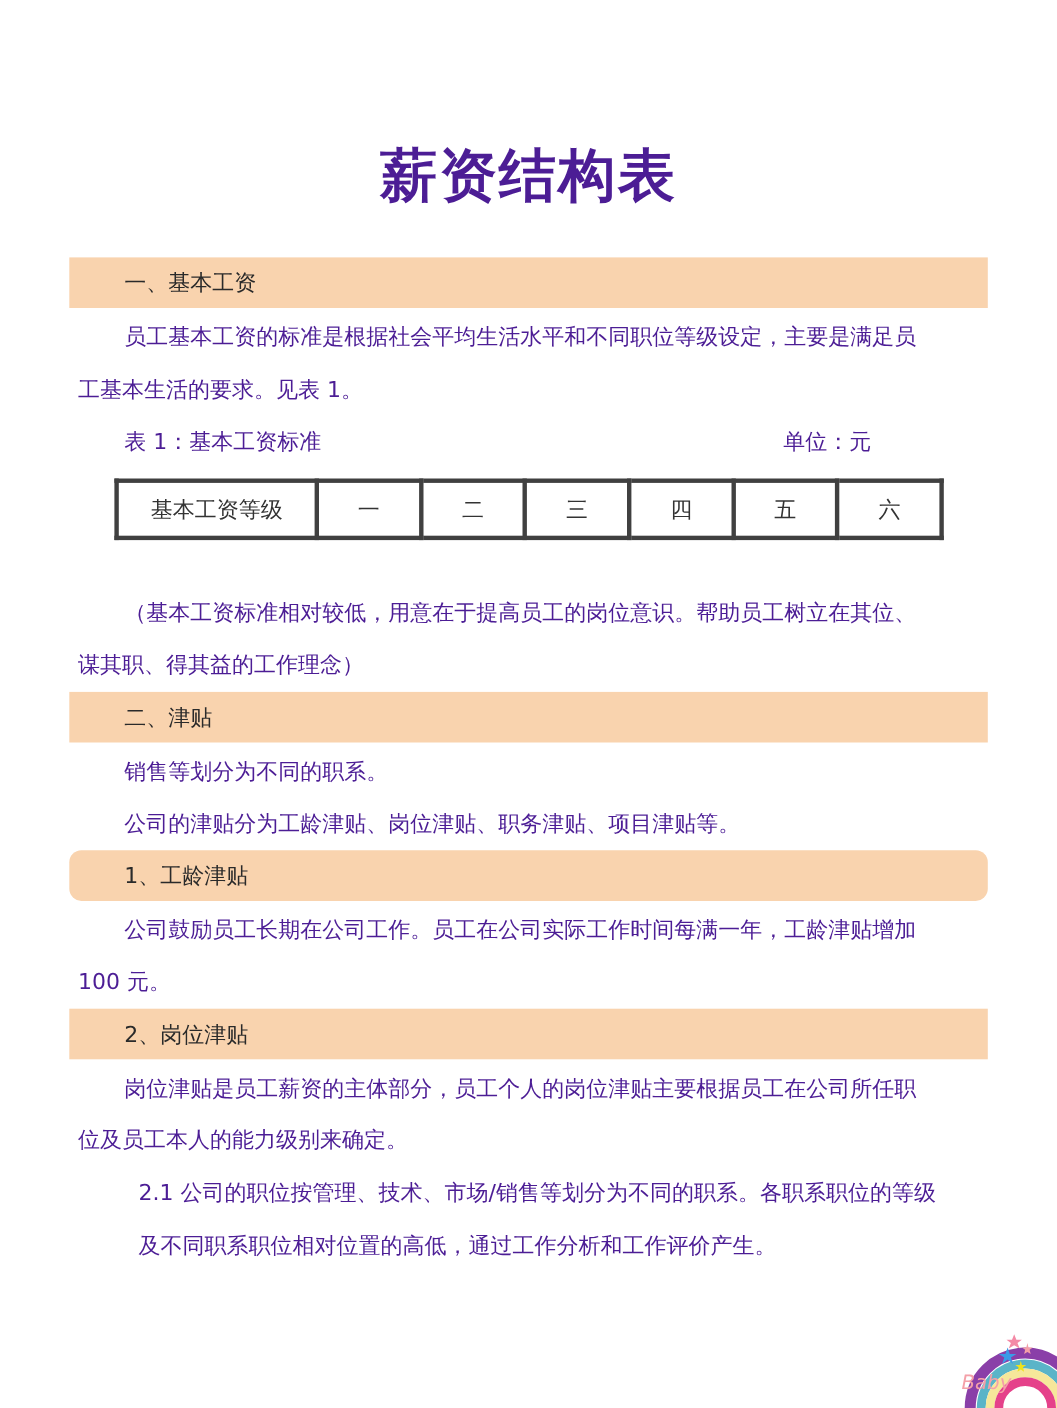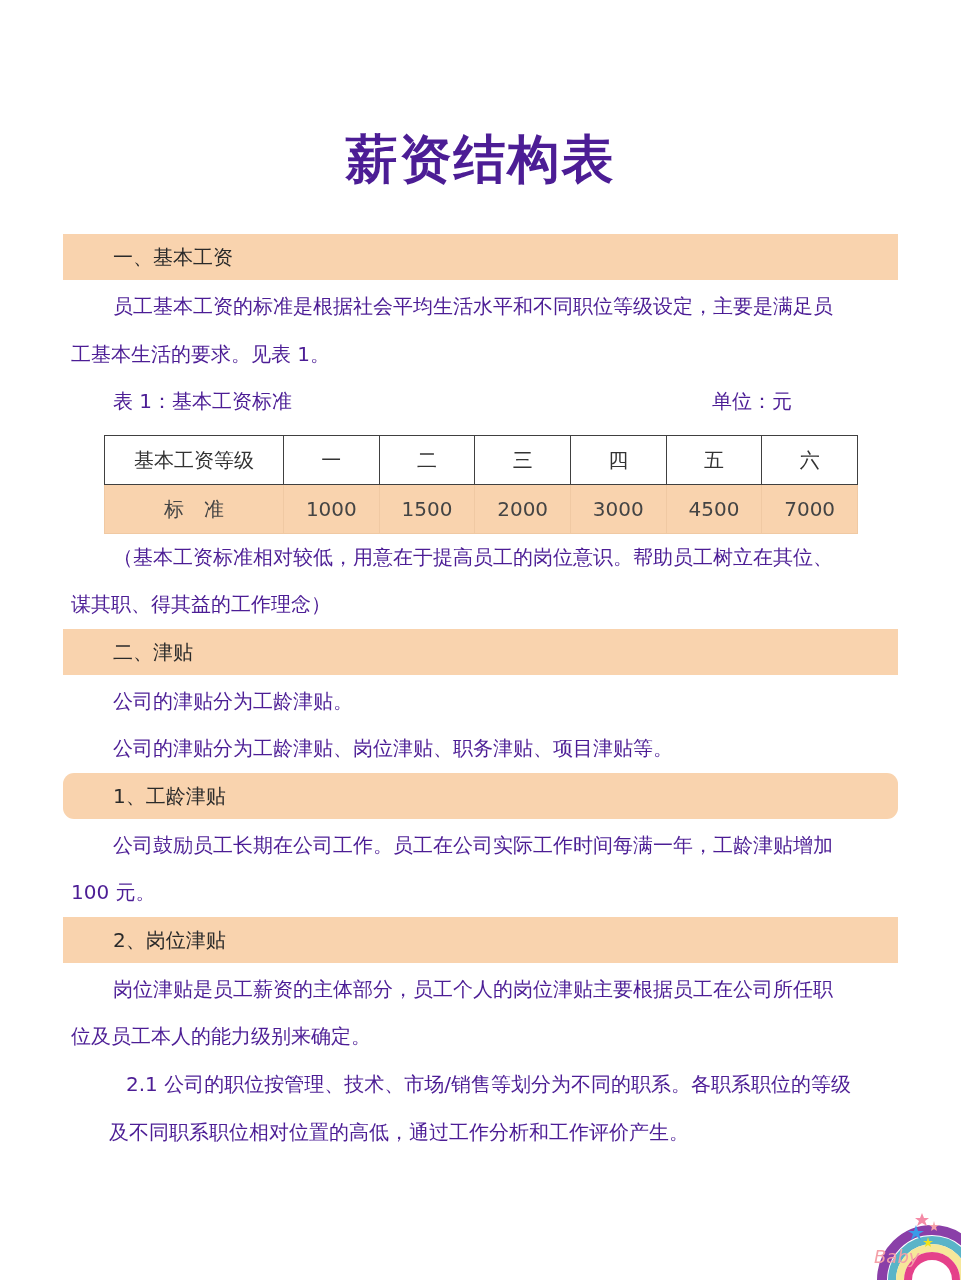--- a/index.html
+++ b/index.html
@@ -18,21 +18,21 @@
       display: flex; align-items: center;
     }
     .para {
       position: absolute; font-size: 20px; color: #4c1d95; line-height: 48px; white-space: nowrap;
     }
     table.wage {
       position: absolute; left: 104px; top: 435px; width: 754px; border-collapse: collapse;
       font-size: 20px; color: #333;
     }
     table.wage td {
-      border: 1px solid #404040; text-align: center; height: 48px; padding: 0;
+      border: 4px solid #404040; text-align: center; height: 48px; padding: 0;
     }
     table.wage tr.std td { background: #f9d3ae; border-color: #f0c9a3; color: #444; }
     table.wage td.first { width: 178px; }
     .sticker {
       position: absolute; left: 872px; top: 1205px; width: 89px; height: 75px;
     }
   </style>
 </head>
 <body>
 
@@ -50,54 +50,45 @@
   <tbody>
       <tr>
     <td class="first">基本工资等级</td>
     <td>一</td>
     <td>二</td>
     <td>三</td>
     <td>四</td>
     <td>五</td>
     <td>六</td>
   </tr>
-  <tr class="std">
-    <td class="first">标　准</td>
-    <td>1000</td>
-    <td>1500</td>
-    <td>2000</td>
-    <td>3000</td>
-    <td>4500</td>
-    <td>7000</td>
-  </tr>
 </tbody>
   </table>
 
 <div class="para" style="left:113px;top:533px;">（基本工资标准相对较低，用意在于提高员工的岗位意识。帮助员工树立在其位、</div>
 <div class="para" style="left:71px;top:580px;">谋其职、得其益的工作理念）</div>
 
 <div class="band" style="top:629px;height:46px;">
   <span>二、津贴</span>
 </div>
-<div class="para" style="left:113px;top:677px;">公司的津贴分为工龄津贴。</div>
+<div class="para" style="left:113px;top:677px;">销售等划分为不同的职系。</div>
 <div class="para" style="left:113px;top:724px;">公司的津贴分为工龄津贴、岗位津贴、职务津贴、项目津贴等。</div>
 
 <div class="band" style="top:773px;height:46px;border-radius:11px;">
   <span>1、工龄津贴</span>
 </div>
 <div class="para" style="left:113px;top:821px;">公司鼓励员工长期在公司工作。员工在公司实际工作时间每满一年，工龄津贴增加</div>
 <div class="para" style="left:71px;top:868px;">100 元。</div>
 
 <div class="band" style="top:917px;height:46px;">
   <span>2、岗位津贴</span>
 </div>
 <div class="para" style="left:113px;top:965px;">岗位津贴是员工薪资的主体部分，员工个人的岗位津贴主要根据员工在公司所任职</div>
 <div class="para" style="left:71px;top:1012px;">位及员工本人的能力级别来确定。</div>
 <div class="para" style="left:126px;top:1060px;">2.1 公司的职位按管理、技术、市场/销售等划分为不同的职系。各职系职位的等级</div>
-<div class="para" style="left:109px;top:1108px;">及不同职系职位相对位置的高低，通过工作分析和工作评价产生。</div>
+<div class="para" style="left:126px;top:1108px;">及不同职系职位相对位置的高低，通过工作分析和工作评价产生。</div>
 
 <div class="sticker">
   <svg width="89" height="75" viewBox="0 0 89 75">
     <path d="M10 75 A 50 50 0 0 1 110 75" fill="none" stroke="#8a3fa8" stroke-width="10"></path>
     <path d="M20 75 A 40 40 0 0 1 100 75" fill="none" stroke="#5ab4c8" stroke-width="8"></path>
     <path d="M28 75 A 32 32 0 0 1 92 75" fill="none" stroke="#f6e79a" stroke-width="8"></path>
     <path d="M36 75 A 24 24 0 0 1 84 75" fill="none" stroke="#e5418a" stroke-width="8"></path>
     <text x="2" y="58" font-size="18" fill="#f4a0a8" font-style="italic" font-family="DejaVu Sans, sans-serif">Baby</text>
     <polygon points="50,8 52,13 57,13 53,16 55,21 50,18 45,21 47,16 43,13 48,13" fill="#f48aa6"></polygon>
     <polygon points="44,20 46,26 52,26 47,29 49,35 44,31 39,35 41,29 36,26 42,26" fill="#3a9be8"></polygon>

